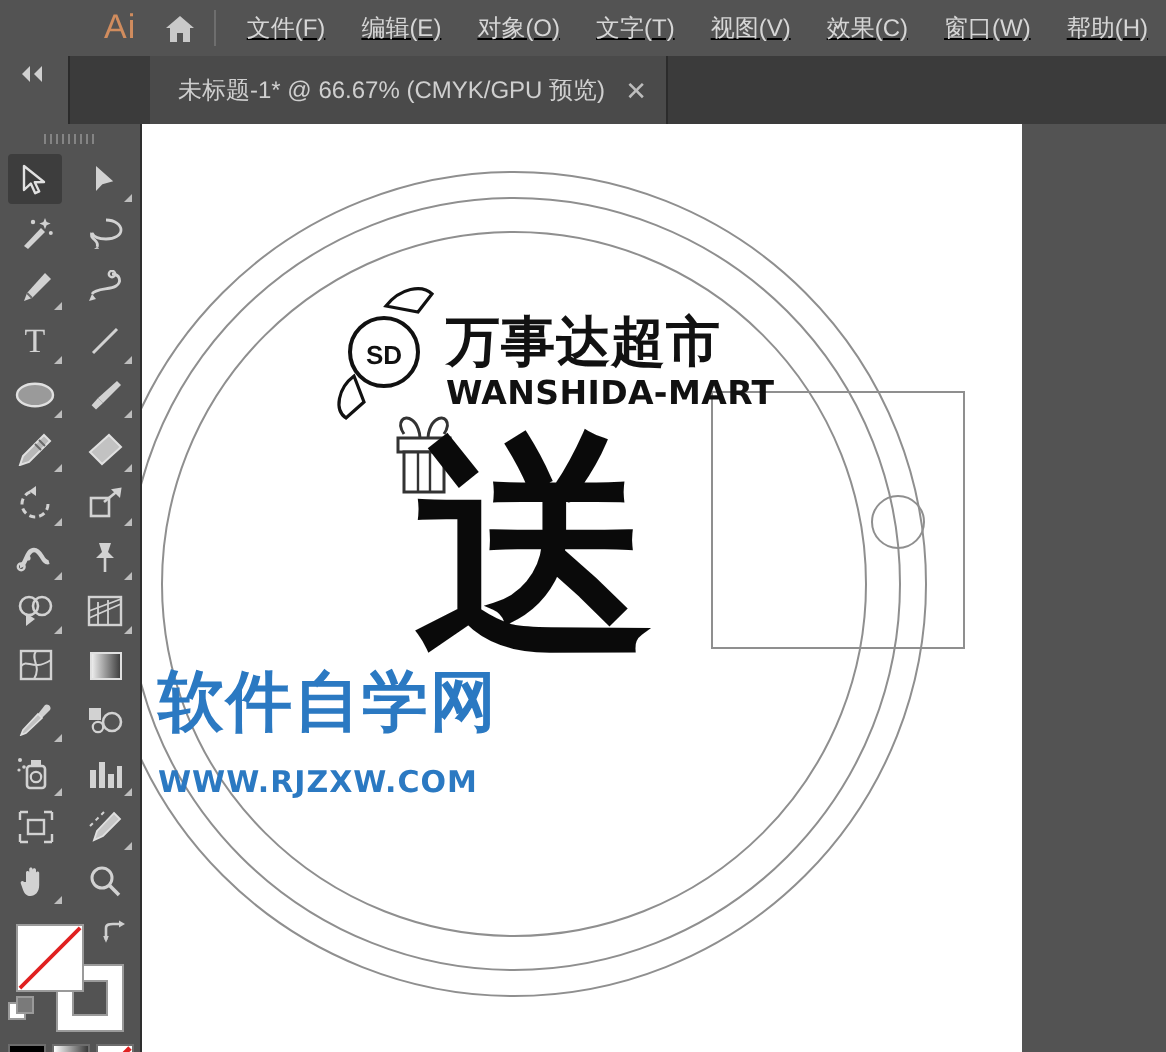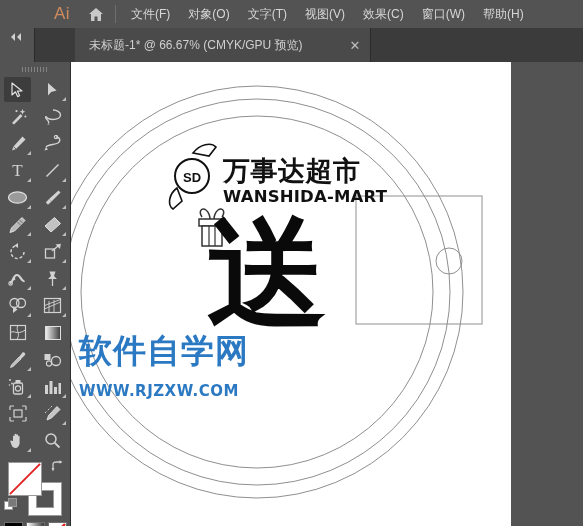--- a/index.html
+++ b/index.html
@@ -33,21 +33,21 @@
   }
   .home-icon {
     width: 34px; height: 28px;
     display: flex; align-items: center; justify-content: center;
   }
   .menu-sep {
     width: 1px; height: 18px;
     background: #6e6e6e;
     margin: 0 6px 0 2px;
   }
-  .menu-items { display: flex; align-items: center; }
+  .menu-items { display: flex; align-items: center; text-decoration: underline; }
   .menu-item {
     color: #d6d6d6;
     font-size: 12px;
     padding: 4px 9px;
     white-space: nowrap;
     cursor: default;
   }
 
   
   .tabbar {
@@ -71,21 +71,20 @@
   }
   .doc-tab {
     position: absolute; left: 75px; top: 0;
     height: 34px;
     background: #4a4a4a;
     display: flex; align-items: center;
     padding: 0 10px 0 14px;
     box-sizing: border-box;
     border-right: 1px solid #2b2b2b;
     cursor: default;
-    gap: 37px;
   }
   .doc-tab-label {
     color: #cfcfcf;
     font-size: 12px;
     white-space: nowrap;
   }
   .doc-tab-close {
     margin-left: 10px;
     color: #bdbdbd;
     font-size: 13px;
@@ -249,20 +248,21 @@
   <div class="menubar">
     <div class="ai-logo">Ai</div>
     <div class="home-icon">
       <svg width="16" height="15" viewBox="0 0 16 15" aria-hidden="true">
         <path d="M8 1 L15 7 L13 7 L13 14 L9.5 14 L9.5 9.5 L6.5 9.5 L6.5 14 L3 14 L3 7 L1 7 Z" fill="#c9c9c9"></path>
       </svg>
     </div>
     <div class="menu-sep"></div>
     <div class="menu-items">
       <div class="menu-item">文件(F)</div>
+      <div class="menu-item">编辑(E)</div>
       <div class="menu-item">对象(O)</div>
       <div class="menu-item">文字(T)</div>
       <div class="menu-item">视图(V)</div>
       <div class="menu-item">效果(C)</div>
       <div class="menu-item">窗口(W)</div>
       <div class="menu-item">帮助(H)</div>
     </div>
   </div>
 
   <div class="tabbar">

